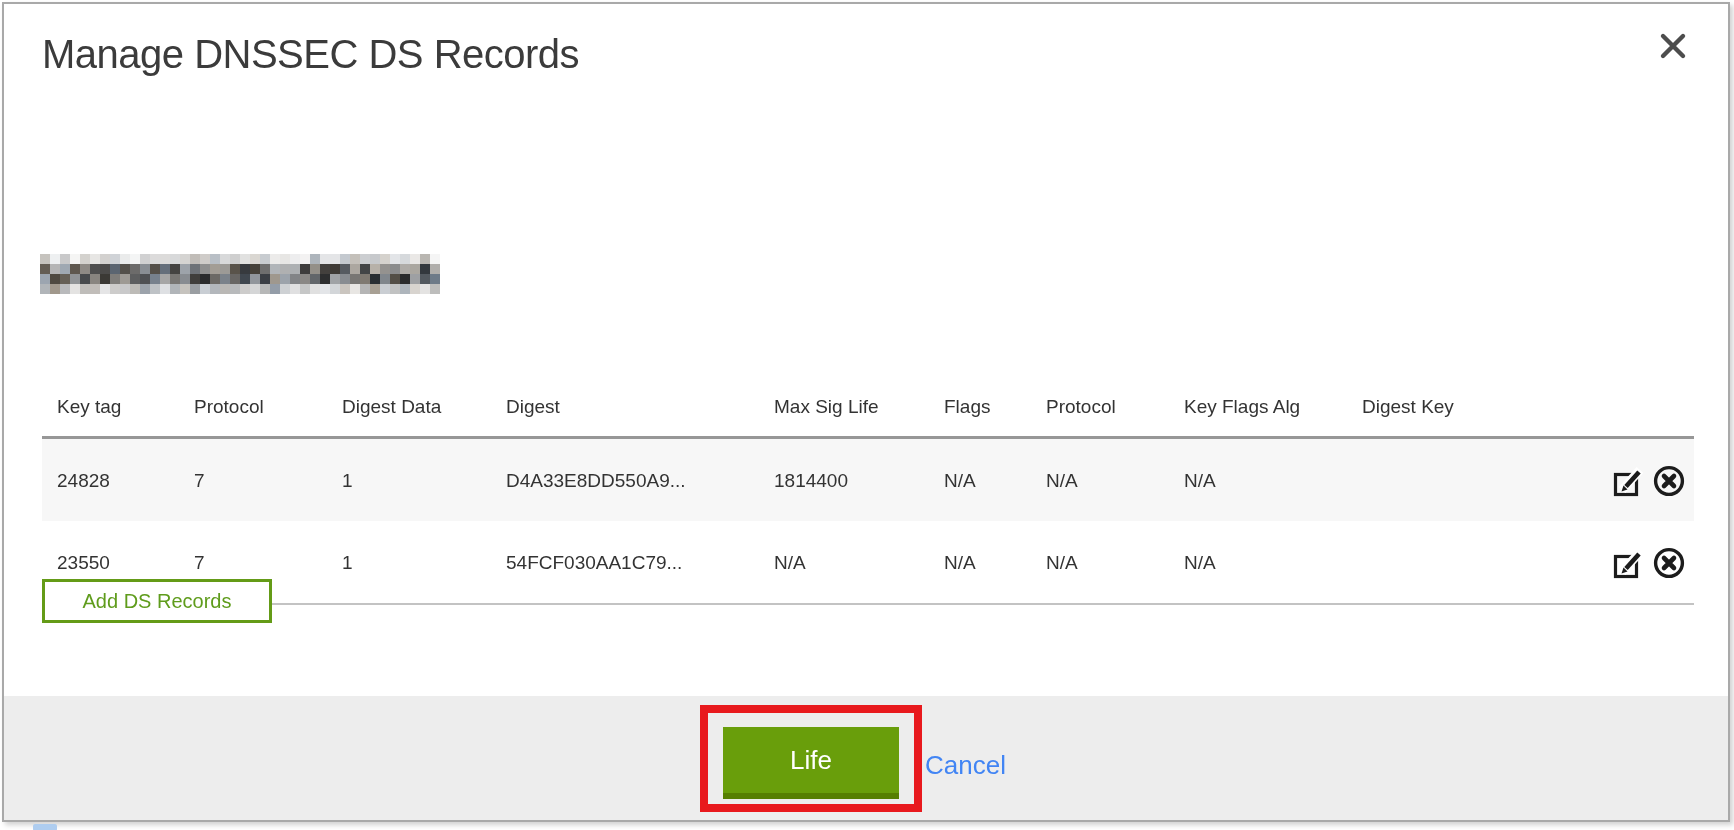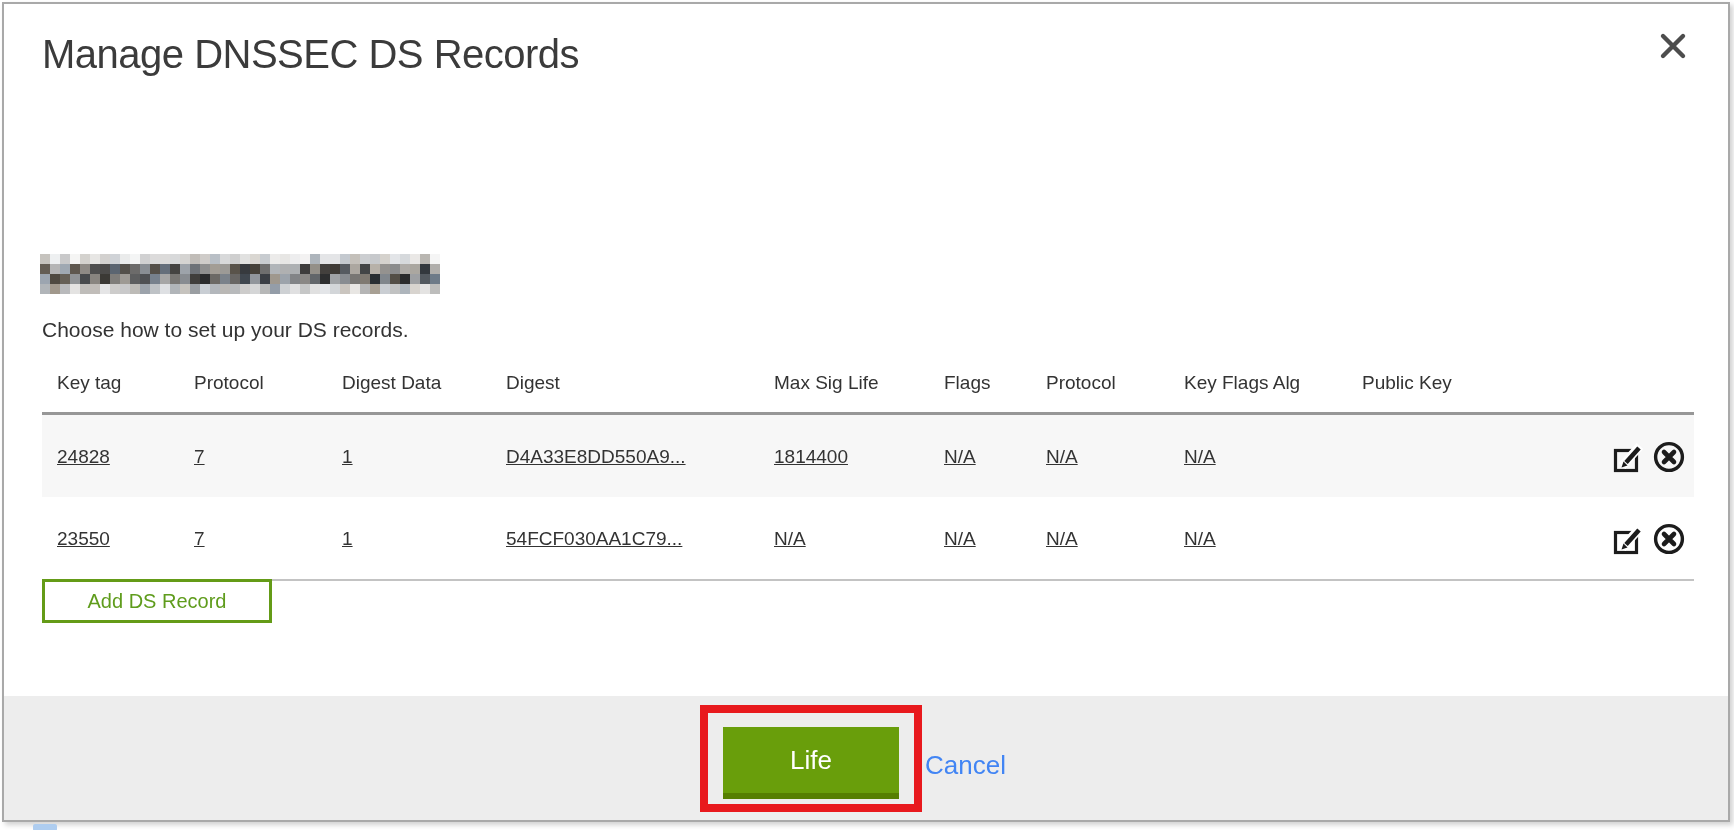--- a/index.html
+++ b/index.html
@@ -7,27 +7,27 @@
   .canvas{position:relative;width:1734px;height:830px;background:#fff;overflow:hidden;}
   .modal{position:absolute;left:2px;top:2px;width:1728px;height:820px;box-sizing:border-box;
          background:#fff;border:2px solid #a9a9a9;box-shadow:3px 3px 5px rgba(0,0,0,.18);}
   .modal-title{position:absolute;left:38px;top:28px;margin:0;font-size:40px;font-weight:400;
                letter-spacing:-.5px;color:#3b3b3b;white-space:nowrap;}
   .close-btn{position:absolute;right:38px;top:26px;width:34px;height:34px;border:0;background:transparent;
              padding:0;cursor:pointer;}
   .mosaic{position:absolute;left:36px;top:250px;display:grid;grid-template-columns:repeat(40,10px);
           grid-auto-rows:10px;}
   .instruction{position:absolute;left:38px;top:314px;margin:0;font-size:21px;color:#333;}
-  .tablewrap{position:absolute;left:38px;top:348px;width:1652px;}
+  .tablewrap{position:absolute;left:38px;top:372px;width:1652px;}
   table.ds{border-collapse:collapse;table-layout:fixed;width:1652px;}
   table.ds thead th{font-weight:400;font-size:19px;color:#333;text-align:left;
                     padding:20px 8px 18px 15px;white-space:nowrap;overflow:hidden;}
   table.ds tbody{border-top:3px solid #979797;border-bottom:2px solid #c3c3c3;}
   table.ds tbody tr:first-child{background:#f7f7f7;}
-  table.ds td{font-size:19px;color:#333;padding:25px 8px 23px 15px;white-space:nowrap;overflow:hidden;text-decoration:underline;}
+  table.ds td{font-size:19px;color:#333;padding:25px 8px 23px 15px;white-space:nowrap;overflow:hidden;}
   td.actions{text-align:right;padding-right:46px;}
   .icon-btn{display:inline-block;vertical-align:middle;border:0;background:transparent;padding:0;margin:0 0 0 4px;cursor:pointer;line-height:0;}
   .add-btn{position:absolute;left:38px;top:575px;min-width:230px;height:44px;box-sizing:border-box;
            background:#fff;border:3px solid #649b17;color:#5f9c1c;font-size:20px;
            font-family:"Liberation Sans",sans-serif;cursor:pointer;}
   .modal-footer{position:absolute;left:0;right:0;bottom:0;height:124px;background:#ededed;}
   .red-box{position:absolute;left:696px;top:9px;width:222px;height:107px;box-sizing:border-box;
            border:8px solid #e8191d;}
   .save-btn{display:block;margin:14px auto 0;width:176px;height:72px;box-sizing:border-box;
             background:#699e0b;border:0;border-bottom:6px solid #567f02;color:#fff;font-size:26px;
@@ -205,21 +205,20 @@
         <div style="background: rgb(181, 181, 181);"></div>
         <div style="background: rgb(168, 160, 148);"></div>
         <div style="background: rgb(202, 206, 211);"></div>
         <div style="background: rgb(193, 194, 194);"></div>
         <div style="background: rgb(174, 181, 188);"></div>
         <div style="background: rgb(216, 212, 207);"></div>
         <div style="background: rgb(228, 227, 226);"></div>
         <div style="background: rgb(189, 189, 188);"></div>
       </div>
 
-    <p class="instruction">Choose how to set up your DS records.</p>
 
     <div class="tablewrap">
       <table class="ds">
         <colgroup>
           <col style="width:137px">
             <col style="width:148px">
             <col style="width:164px">
           <col style="width:268px">
             <col style="width:170px">
             <col style="width:102px">
@@ -231,21 +230,21 @@
         <thead>
           <tr>
               <th>Key tag</th>
               <th>Protocol</th>
               <th>Digest Data</th>
               <th>Digest</th>
               <th>Max Sig Life</th>
               <th>Flags</th>
               <th>Protocol</th>
               <th>Key Flags Alg</th>
-              <th>Public Key</th>
+              <th>Digest Key</th>
               <th></th>
             </tr>
         </thead>
         <tbody>
             <tr>
               <td>24828</td>
               <td>7</td>
               <td>1</td>
               <td>D4A33E8DD550A9...</td>
               <td>1814400</td>
@@ -288,21 +287,21 @@
   <svg width="34" height="34" viewBox="0 0 34 34">
     <circle cx="17" cy="17" r="13.4" fill="none" stroke="#1c1c1c" stroke-width="3.4"></circle>
     <path d="M12 12 L22 22 M22 12 L12 22" stroke="#1c1c1c" stroke-width="4.6" stroke-linecap="round" fill="none"></path>
   </svg>
 </button></td>
             </tr>
           </tbody>
       </table>
     </div>
 
-    <button class="add-btn">Add DS Record</button>
+    <button class="add-btn">Add DS Records</button>
 
     <div class="modal-footer">
       <div class="red-box">
         <button class="save-btn">Life</button>
       </div>
       <a class="cancel-link">Cancel</a>
     </div>
   </div>
 
   <div class="page-fragment"></div>

